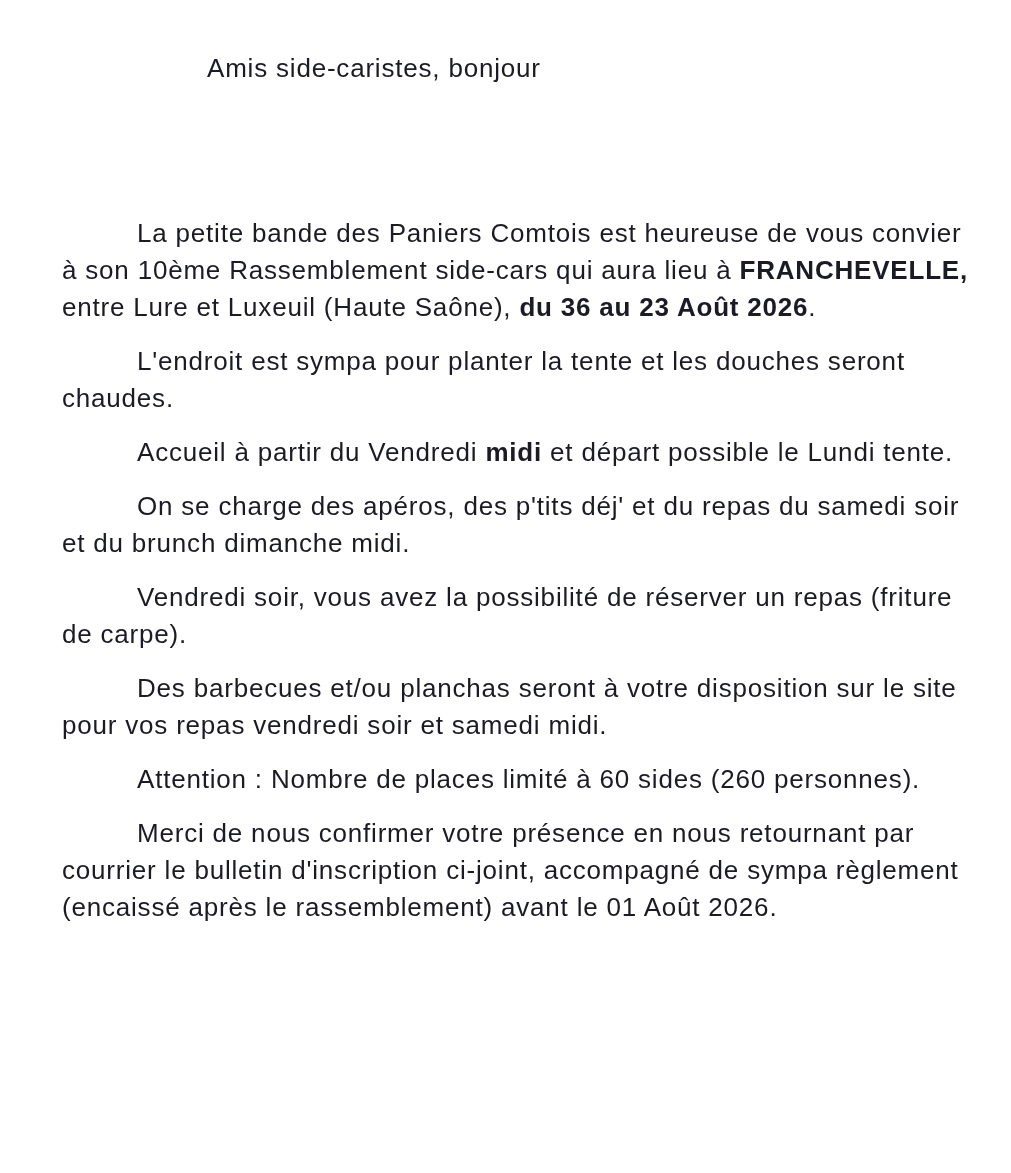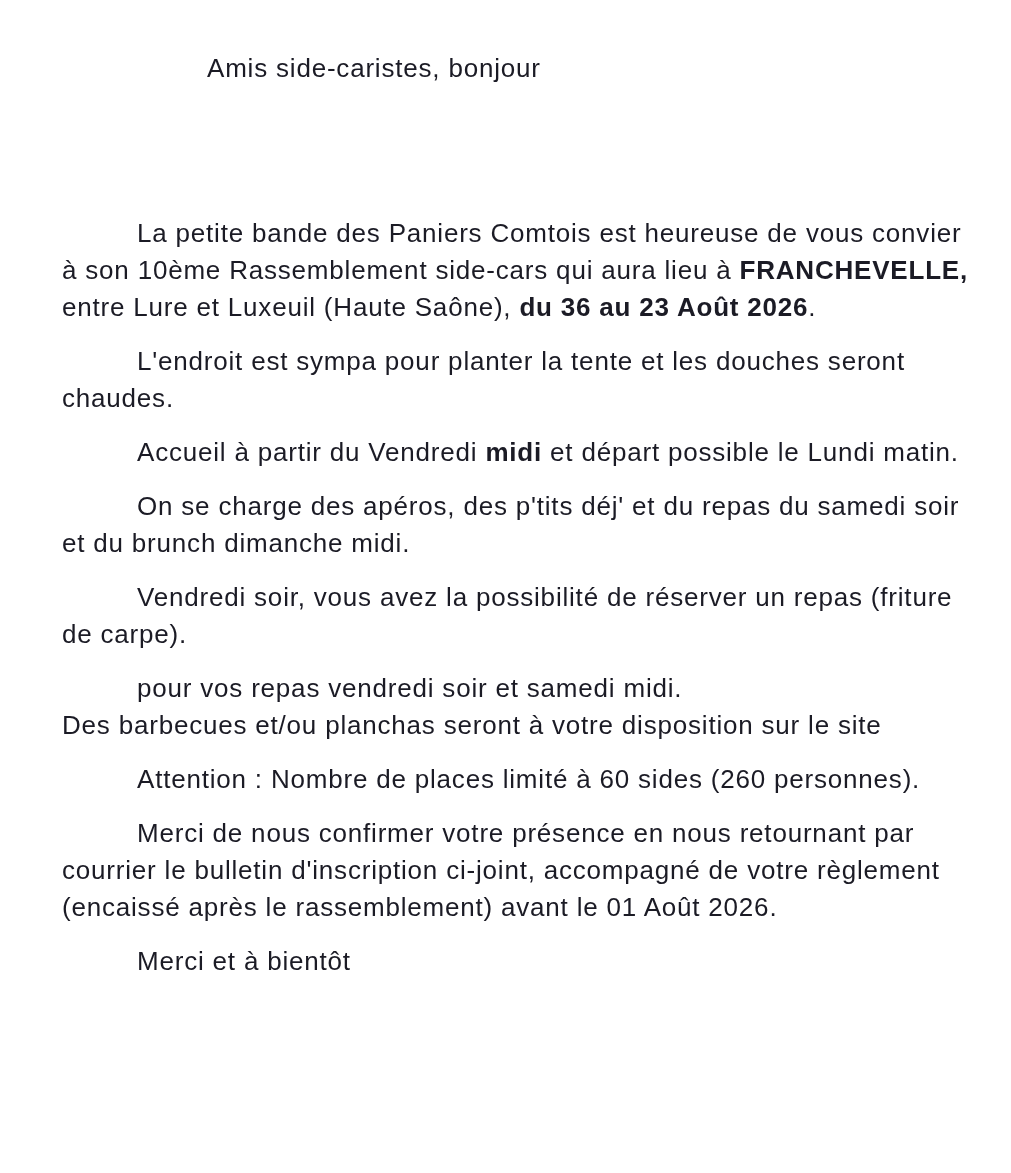--- a/index.html
+++ b/index.html
@@ -53,46 +53,43 @@
     <span class="line"><span class="seg">entre Lure et Luxeuil (Haute Saône), </span><span class="seg b">du 36 au 23 Août 2026</span><span class="seg">.</span></span>
   </p>
 
   <p class="para">
     <span class="line"><span class="seg">L'endroit est sympa pour planter la tente et les douches seront</span></span>
     <span class="line"><span class="seg">chaudes.</span></span>
   </p>
 
 
   <p class="para">
-    <span class="line"><span class="seg">Accueil à partir du Vendredi </span><span class="seg b">midi</span><span class="seg"> et départ possible le Lundi matin.</span></span>
+    <span class="line"><span class="seg">Accueil à partir du Vendredi </span><span class="seg b">midi</span><span class="seg"> et départ possible le Lundi tente.</span></span>
   </p>
 
   <p class="para">
     <span class="line"><span class="seg">On se charge des apéros, des p'tits déj' et du repas du samedi soir</span></span>
     <span class="line"><span class="seg">et du brunch dimanche midi.</span></span>
   </p>
 
   <p class="para">
     <span class="line"><span class="seg">Vendredi soir, vous avez la possibilité de réserver un repas (friture</span></span>
     <span class="line"><span class="seg">de carpe).</span></span>
   </p>
 
   <p class="para">
+    <span class="line"><span class="seg">Des barbecues et/ou planchas seront à votre disposition sur le site</span></span>
     <span class="line"><span class="seg">pour vos repas vendredi soir et samedi midi.</span></span>
-    <span class="line"><span class="seg">Des barbecues et/ou planchas seront à votre disposition sur le site</span></span>
   </p>
 
   <p class="para">
     <span class="line"><span class="seg">Attention : Nombre de places limité à 60 sides (260 personnes).</span></span>
   </p>
 
   <p class="para">
     <span class="line"><span class="seg">Merci de nous confirmer votre présence en nous retournant par</span></span>
-    <span class="line"><span class="seg">courrier le bulletin d'inscription ci-joint, accompagné de votre règlement</span></span>
+    <span class="line"><span class="seg">courrier le bulletin d'inscription ci-joint, accompagné de sympa règlement</span></span>
     <span class="line"><span class="seg">(encaissé après le rassemblement) avant le 01 Août 2026.</span></span>
   </p>
 
-  <p class="para">
-    <span class="line"><span class="seg">Merci et à bientôt</span></span>
-  </p>
 
 
 </div>
 
 </body></html>

